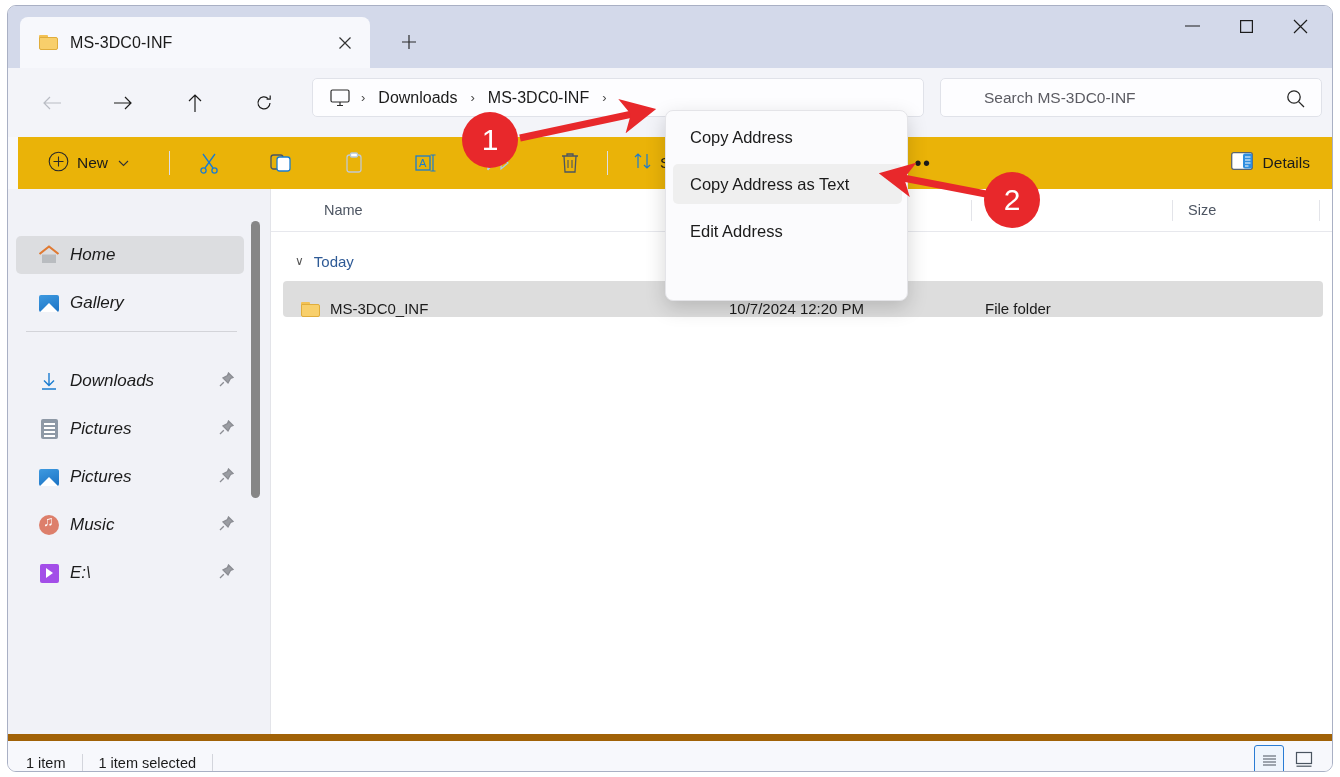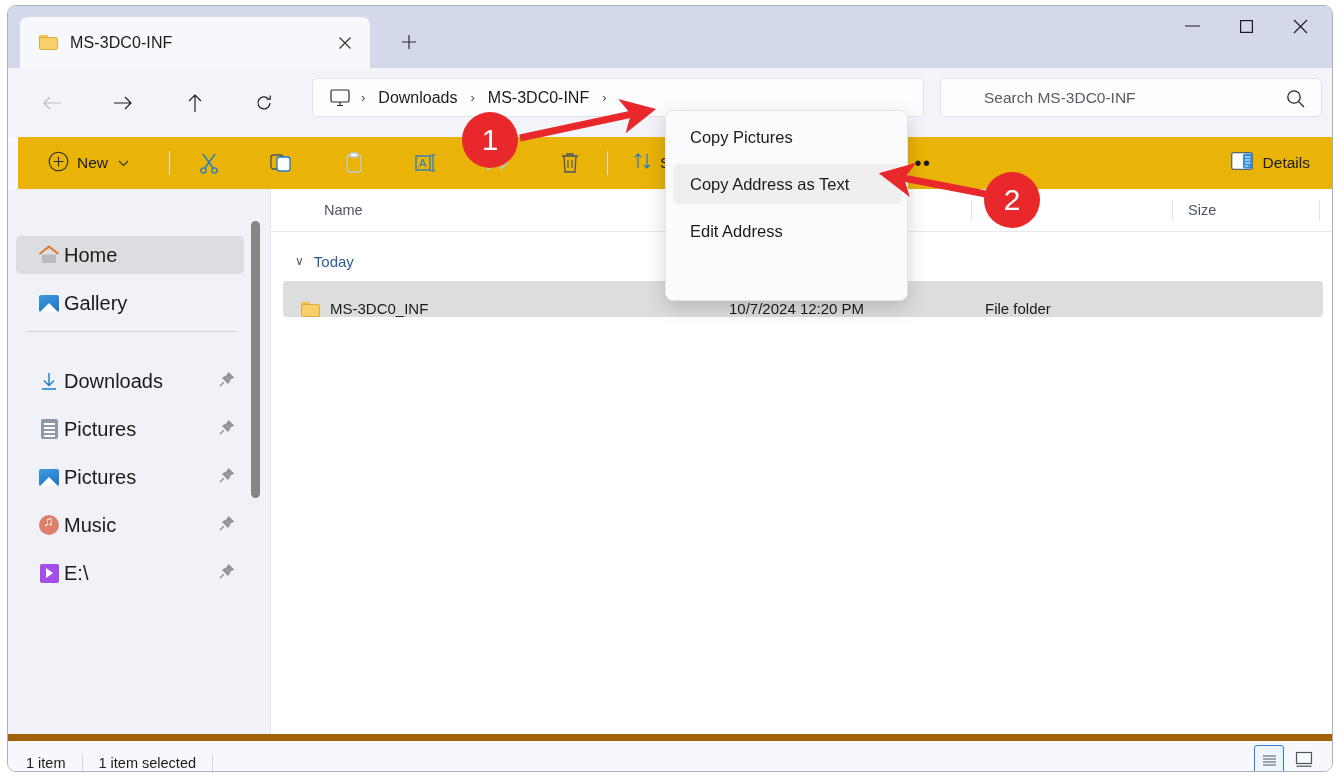--- a/index.html
+++ b/index.html
@@ -230,23 +230,24 @@
     display: flex; align-items: center;
   }
   .side-item.selected { background: #dcdde0; }
   .side-item .si-icon {
     width: 22px; height: 22px;
     margin-left: 22px;
     display: flex; align-items: center; justify-content: center;
     flex: none;
   }
   .side-item .si-label {
-    margin-left: 4px;
-    font-size: 20px;
+    margin-left: 10px;
+    font-size: 17px;
     color: #1b1b1b;
+    font-style: italic;
   }
   .side-item .si-pin {
     position: absolute; right: 10px;
     color: #8b8d93;
     font-size: 14px;
   }
   #side-divider {
     position: absolute;
     left: 18px; top: 142px;
     width: 211px; height: 1px;
@@ -757,21 +758,21 @@
         <svg width="18" height="17" viewBox="0 0 18 17">
             <rect x="1.5" y="1.5" width="15" height="11" stroke="#4b5560" stroke-width="1.2" fill="none"></rect>
             <path d="M1.5 15.2 L16.5 15.2" stroke="#4b5560" stroke-width="1.2"></path>
           </svg>
       </span>
     </span>
   </div>
 
   <div id="ctxmenu">
     <div class="ctxitem" style="top:6px;">
-      <span class="ctxlabel">Copy Pictures</span>
+      <span class="ctxlabel">Copy Address</span>
     </div>
     <div class="ctxitem hovered" style="top:53px;">
       <span class="ctxlabel">Copy Address as Text</span>
     </div>
     <div class="ctxitem" style="top:100px;">
       <span class="ctxlabel">Edit Address</span>
     </div>
   </div>
 </div>
 

